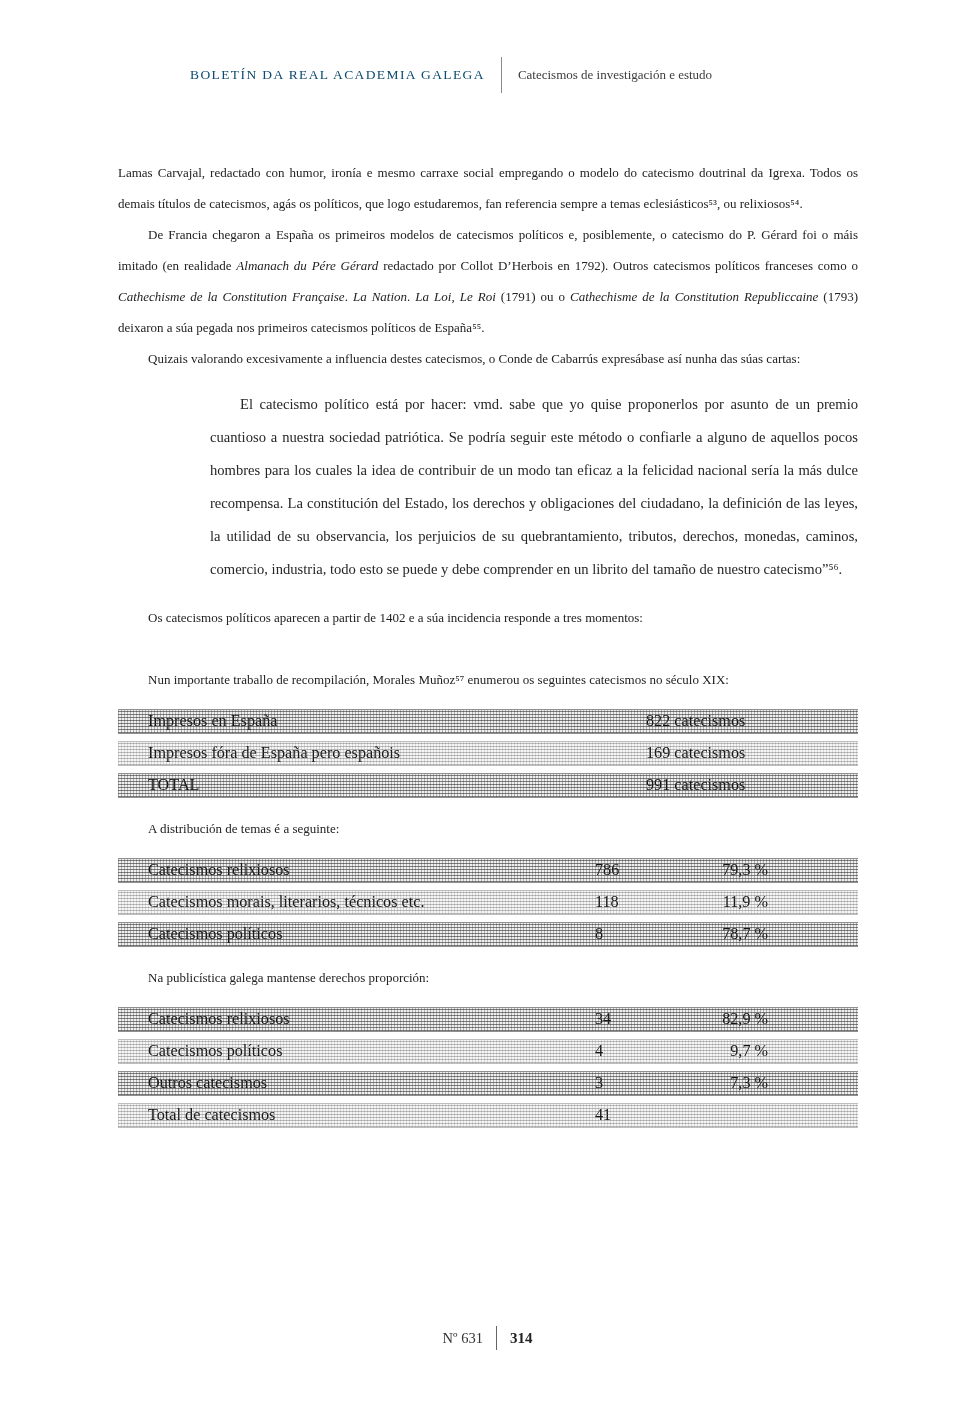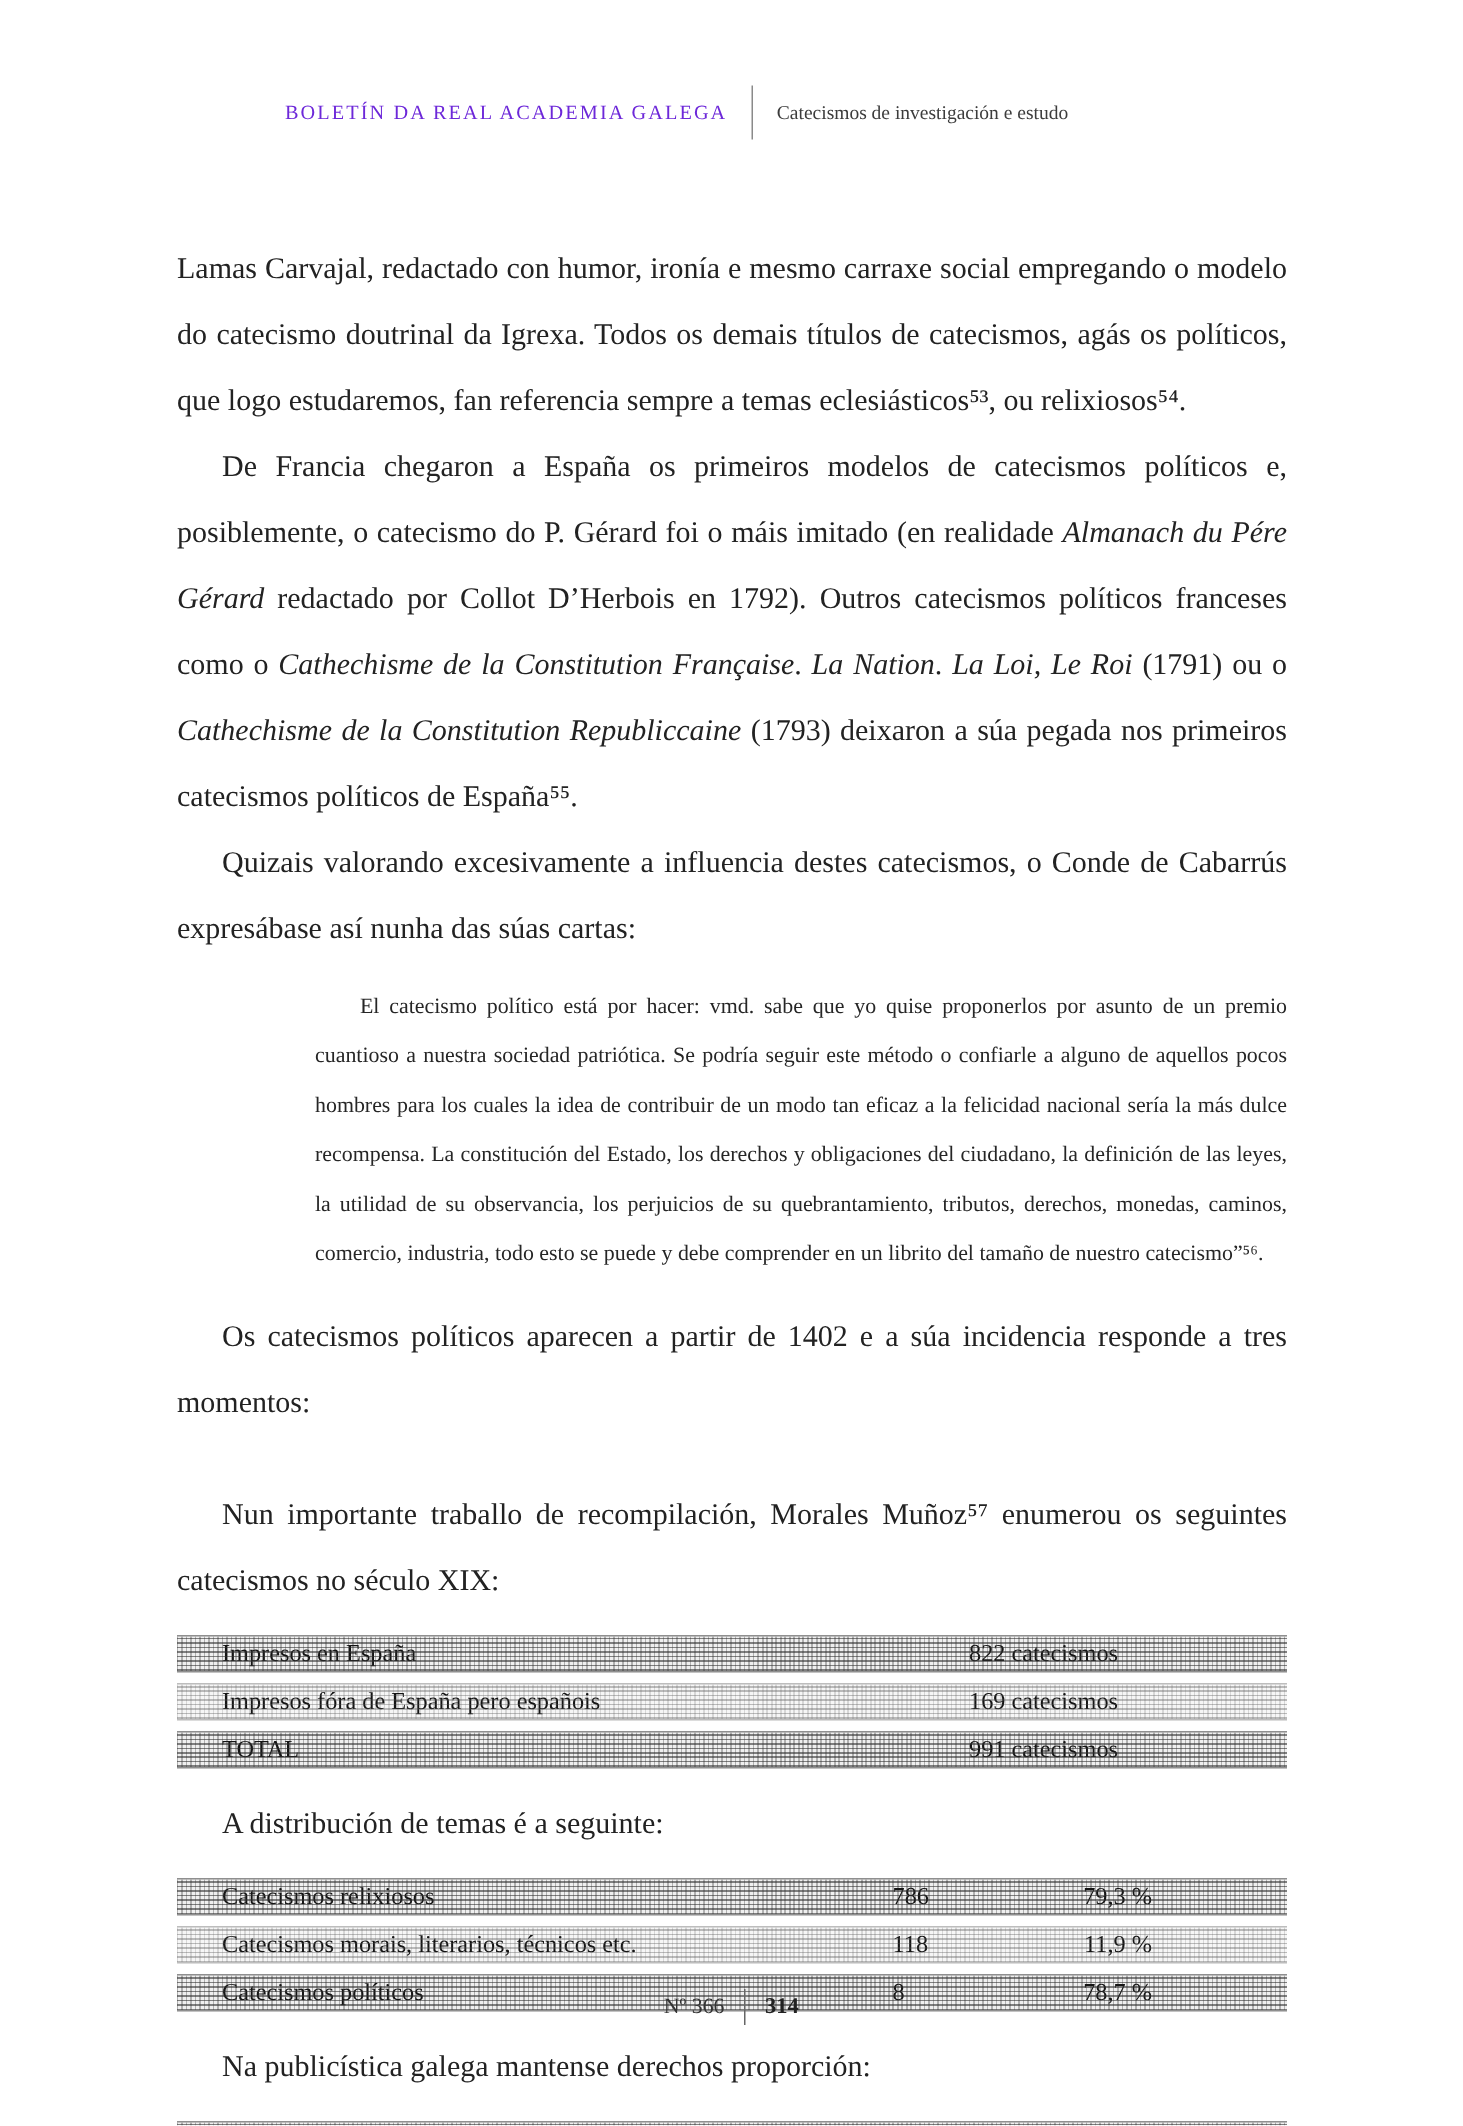--- a/index.html
+++ b/index.html
@@ -15,43 +15,43 @@
   
   .header {
     display: flex;
     align-items: center;
     padding-top: 57px;
     margin-left: 190px;
   }
   .header-left {
     font-size: 13.5px;
     letter-spacing: 1.4px;
-    color: #6d28d9;
+    color: #0c4a6e;
     white-space: nowrap;
   }
   .header-divider {
     width: 1px;
     height: 36px;
     background: #8a8a8a;
     margin: 0 16px;
     flex: none;
   }
   .header-right {
     font-size: 13px;
     color: #3c3c3c;
     white-space: nowrap;
   }
   
   .content {
     margin: 64px 117px 0 118px; 
   }
   .body-p {
     margin: 0;
-    font-size: 20px;
-    line-height: 44px;
+    font-size: 13px;
+    line-height: 31px;
     text-align: justify;
     color: #222;
   }
   .indent { text-indent: 30px; }
   .quote {
     margin: 14px 0 16px 92px;
     font-size: 14.6px;
     line-height: 33px;
     text-align: justify;
     text-indent: 30px;
@@ -204,18 +204,18 @@
           <span class="tcell c2">7,3 %</span>
         </div>
         <div class="trow light">
           <span class="tcell c0">Total de catecismos</span>
           <span class="tcell c1">41</span>
         </div>
       </div>
   </div>
 
   <div class="footer">
-    <span class="footer-issue">Nº 366</span>
+    <span class="footer-issue">Nº 631</span>
     <span class="footer-divider"></span>
     <span class="footer-page">314</span>
   </div>
 
 </div>
 
 </body></html>

